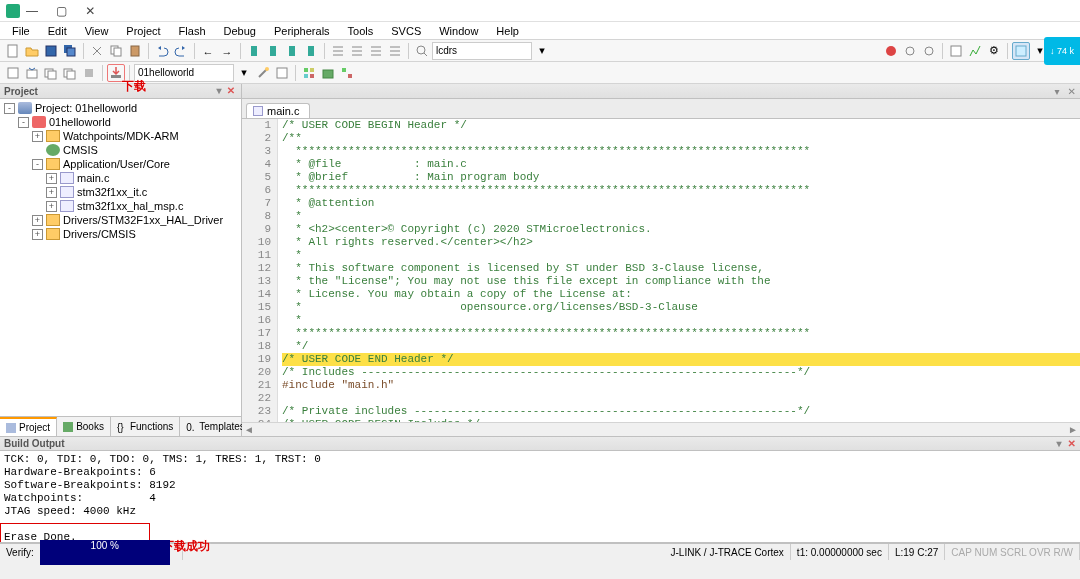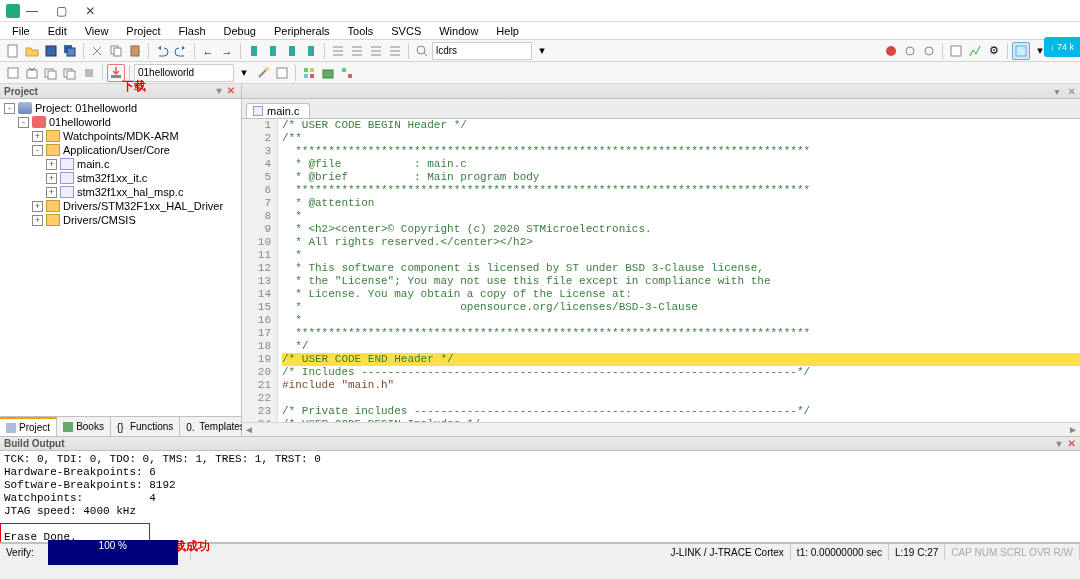--- a/index.html
+++ b/index.html
@@ -43,25 +43,25 @@
   .etab .dot { width: 10px; height: 10px; background: #eef; border: 1px solid #99c; }
   .editor-body { flex: 1; display: flex; overflow: hidden; background: #fff; }
   .gutter { width: 36px; background: #f0f0f0; text-align: right; padding-right: 6px; font-family: "Courier New", monospace; font-size: 11px; color: #888; line-height: 13px; border-right: 1px solid #ddd; white-space: pre; }
   .code { flex: 1; font-family: "Courier New", monospace; font-size: 11px; line-height: 13px; color: #397f3c; white-space: pre; overflow: hidden; padding-left: 4px; }
   .code .hl { background: #fde047; display: inline-block; width: 100%; }
   .code .inc { color: #7a4d2a; }
   .build-title { height: 15px; background: linear-gradient(#eaeaea,#e0e0e0); border-top: 1px solid #c0c0c0; border-bottom: 1px solid #c0c0c0; display: flex; align-items: center; padding: 0 4px; font-size: 10px; color: #555; font-weight: bold; }
   .build-output { height: 92px; background: #fff; font-family: "Courier New", monospace; font-size: 11px; line-height: 13px; padding: 2px 4px; overflow: hidden; white-space: pre; position: relative; border-bottom: 1px solid #c0c0c0; }
   .red-box { border: 1px solid #d00; position: absolute; }
   .statusbar { height: 17px; background: #f0f0f0; display: flex; align-items: center; font-size: 10px; border-top: 1px solid #c0c0c0; }
-  .statusbar .seg { padding: 0 6px; border-right: 1px solid #ccc; height: 100%; display: flex; align-items: center; gap: 8px; }
+  .statusbar .seg { padding: 0 6px; border-right: 1px solid #ccc; height: 100%; display: flex; align-items: center; }
   .progress { width: 130px; height: 25px; background: #00007a; margin: 0 6px; position: relative; }
   .progress .ptxt { position: absolute; inset: 0; color: #fff; font-size: 10px; text-align: center; line-height: 12px; }
   .sb-flex { flex: 1; }
-  .badge { position: absolute; right: 0; top: 37px; height: 20px; background: #00b9e6; color: #fff; font-size: 9px; padding: 0 6px; display: flex; align-items: center; border-radius: 3px 0 0 3px; text-align: right; }
+  .badge { position: absolute; right: 0; top: 37px; height: 28px; background: #00b9e6; color: #fff; font-size: 9px; padding: 0 6px; display: flex; align-items: center; border-radius: 3px 0 0 3px; text-align: right; }
   .wechat { position: absolute; right: 18px; bottom: 44px; display: flex; align-items: center; gap: 6px; font-family: "SimSun", serif; font-size: 18px; color: rgba(255,255,255,0.9); text-shadow: 0 0 3px #fff; pointer-events: none; }
   .wechat .ic { width: 26px; height: 22px; background: rgba(255,255,255,0.8); border-radius: 50% 50% 50% 10%; position: relative; }
   svg { display: block; }
   .editor-pin { height: 15px; background: linear-gradient(#eaeaea,#e0e0e0); display: flex; justify-content: flex-end; align-items: center; padding-right: 4px; border-bottom: 1px solid #c0c0c0; }
   .hscroll-editor { height: 14px; background: #f0f0f0; border-top: 1px solid #d4d4d4; display: flex; justify-content: space-between; align-items: center; padding: 0 2px; color:#888; font-size:10px; }
 </style>
 </head>
 <body>
 
 <div class="titlebar">
@@ -327,20 +327,25 @@
         </div>
         <div class="tree-row" style="padding-left: 18px;">
           <span class="exp">-</span>
           <span class="ticon tgt"></span>
           <span>01helloworld</span>
         </div>
         <div class="tree-row" style="padding-left: 32px;">
           <span class="exp">+</span>
           <span class="ticon fld"></span>
           <span>Watchpoints/MDK-ARM</span>
+        </div>
+        <div class="tree-row" style="padding-left: 32px;">
+          <span class="exp blank"></span>
+          <span class="ticon cmsis"></span>
+          <span>CMSIS</span>
         </div>
         <div class="tree-row" style="padding-left: 32px;">
           <span class="exp">-</span>
           <span class="ticon fld"></span>
           <span>Application/User/Core</span>
         </div>
         <div class="tree-row" style="padding-left: 46px;">
           <span class="exp">+</span>
           <span class="ticon c"></span>
           <span>main.c</span>

